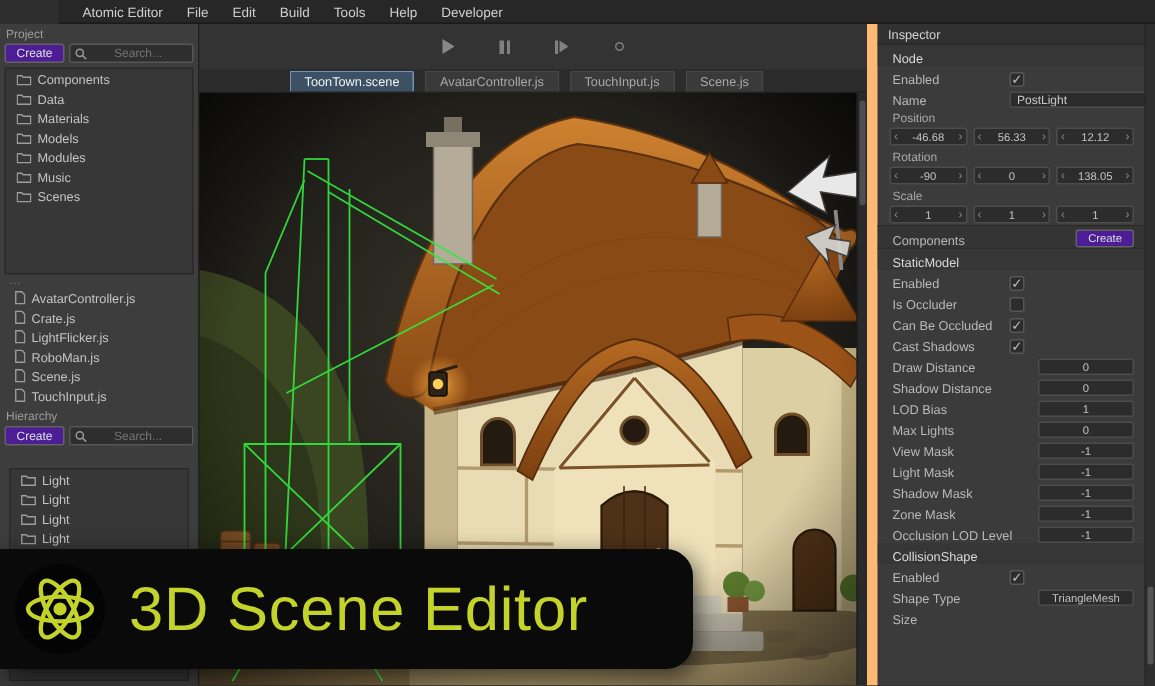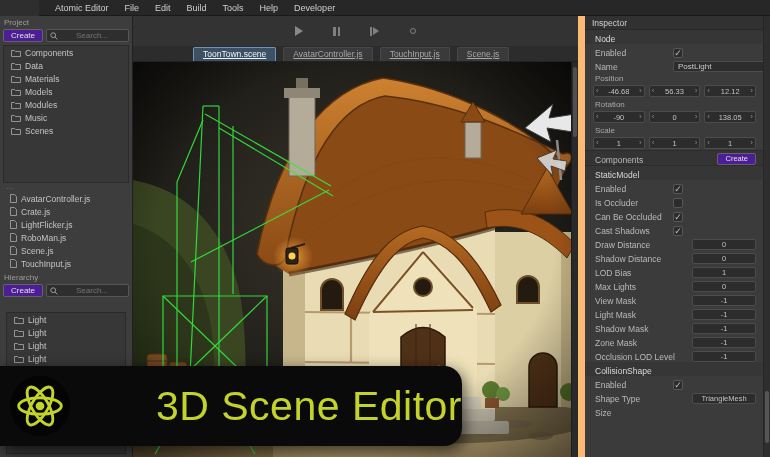--- a/index.html
+++ b/index.html
@@ -65,21 +65,21 @@
   .step-shape s { width:0; height:0; border-left:6px solid #9a9a9a; border-top:4.5px solid transparent; border-bottom:4.5px solid transparent; display:block; }
   .dot-shape { width:6px; height:6px; border:1.5px solid #9a9a9a; border-radius:50%; }
 
   .tabbar {
     height:16px; background:#2c2c2c; border-bottom:1px solid #222;
     display:flex; align-items:flex-end; padding-left:60px; gap:7px;
   }
   .tab {
     font-size:8.5px; color:#a8a8a8; padding:1px 9px 2px 9px;
     background:#3a3a3a; border:1px solid #474747; border-bottom:none;
-    border-radius:2px 2px 0 0; white-space:nowrap;text-decoration:underline;
+    border-radius:2px 2px 0 0; white-space:nowrap;
   }
   .tab.active { color:#eef3f8; background:#3d5164; border-color:#6f94b6; }
 
   .viewport { position:absolute; top:46px; left:0; right:0; bottom:0; background:#0d0d0c; }
   .viewport svg { display:block; }
 
   .vp-scrollbar { position:absolute; top:46px; right:0; bottom:0; width:7px; background:#2a2a2a; border-left:1px solid #1d1d1d; }
   .vp-scrollbar .thumb { position:absolute; top:5px; left:1px; width:4px; height:70px; background:#4f4f4f; border-radius:2px; }
 
   
@@ -119,21 +119,20 @@
   }
   .insp-scrollbar { position:absolute; top:0; right:0; bottom:0; width:7px; background:#2e2e2e; border-left:1px solid #262626; }
   .insp-scrollbar .thumb { position:absolute; bottom:14px; left:1px; width:4px; height:52px; background:#555; border-radius:2px; }
 
   
   .badge {
     position:absolute; left:0; top:366px; width:462px; height:80px;
     background:#0a0a0a; border-radius:0 18px 18px 0;
     display:flex; align-items:center; z-index:40;
     box-shadow:3px 5px 16px rgba(0,0,0,.65);
-    justify-content:space-between;
   }
   .badge .atom { margin-left:9px; flex:none; }
   .badge .title {
     margin-left:15px; font-size:41px; font-weight:400; letter-spacing:.5px;
     color:#c3d32a; white-space:nowrap;
   }
 
   .ico-folder, .ico-file, .ico-search { flex:none; display:block; }
 </style>
 </head>

